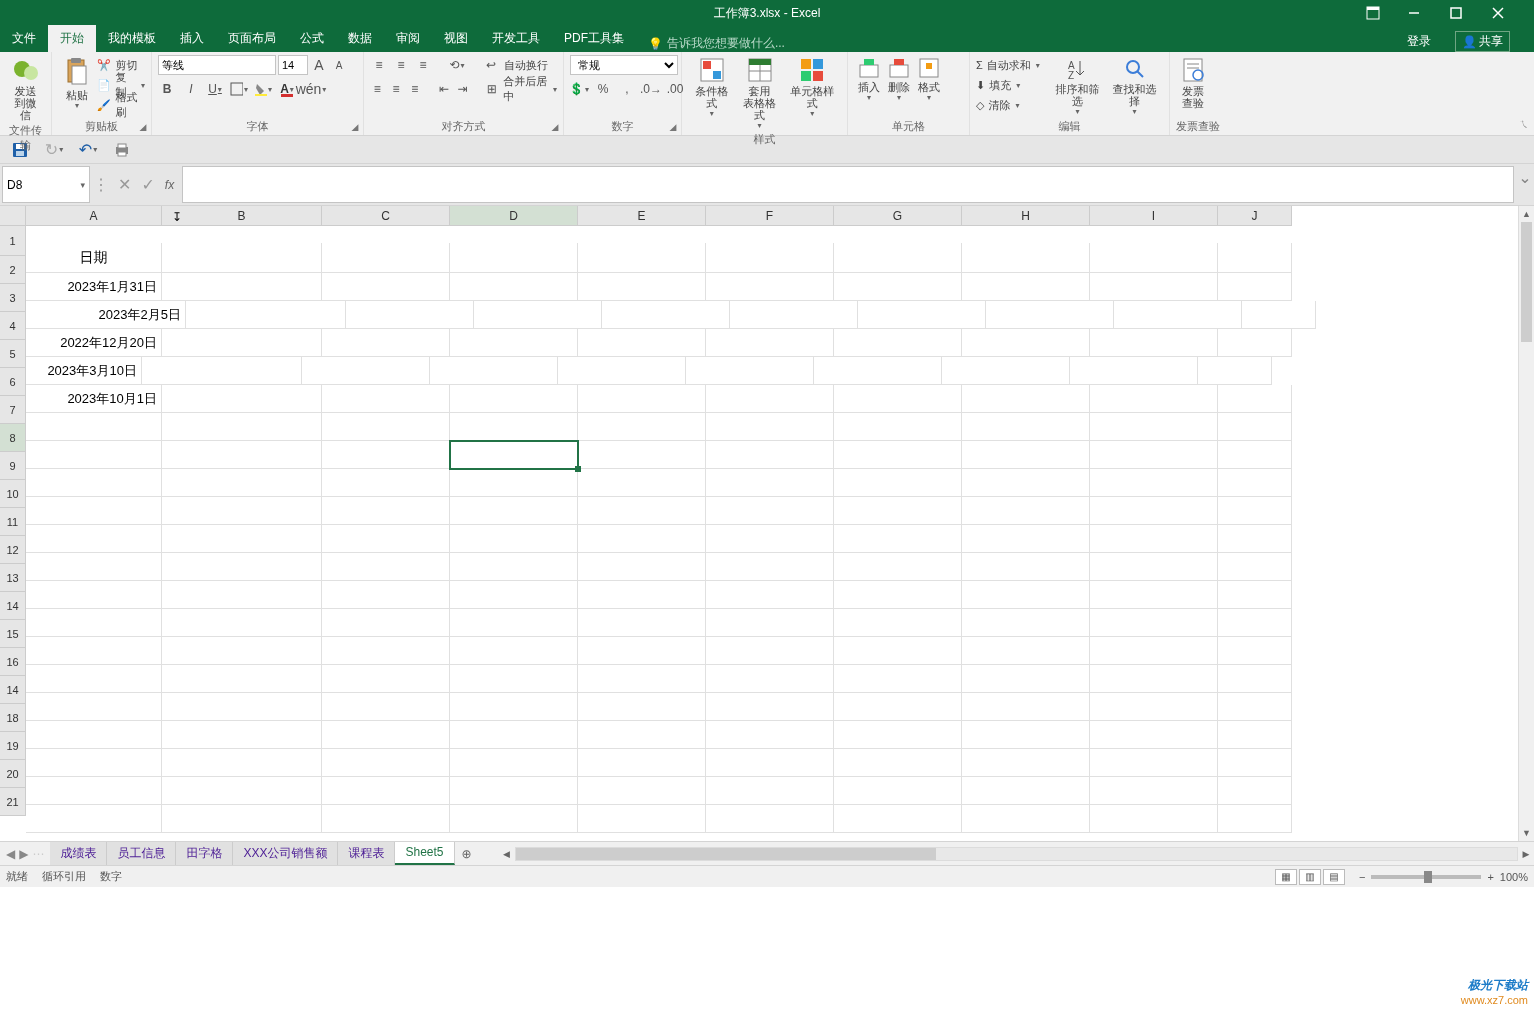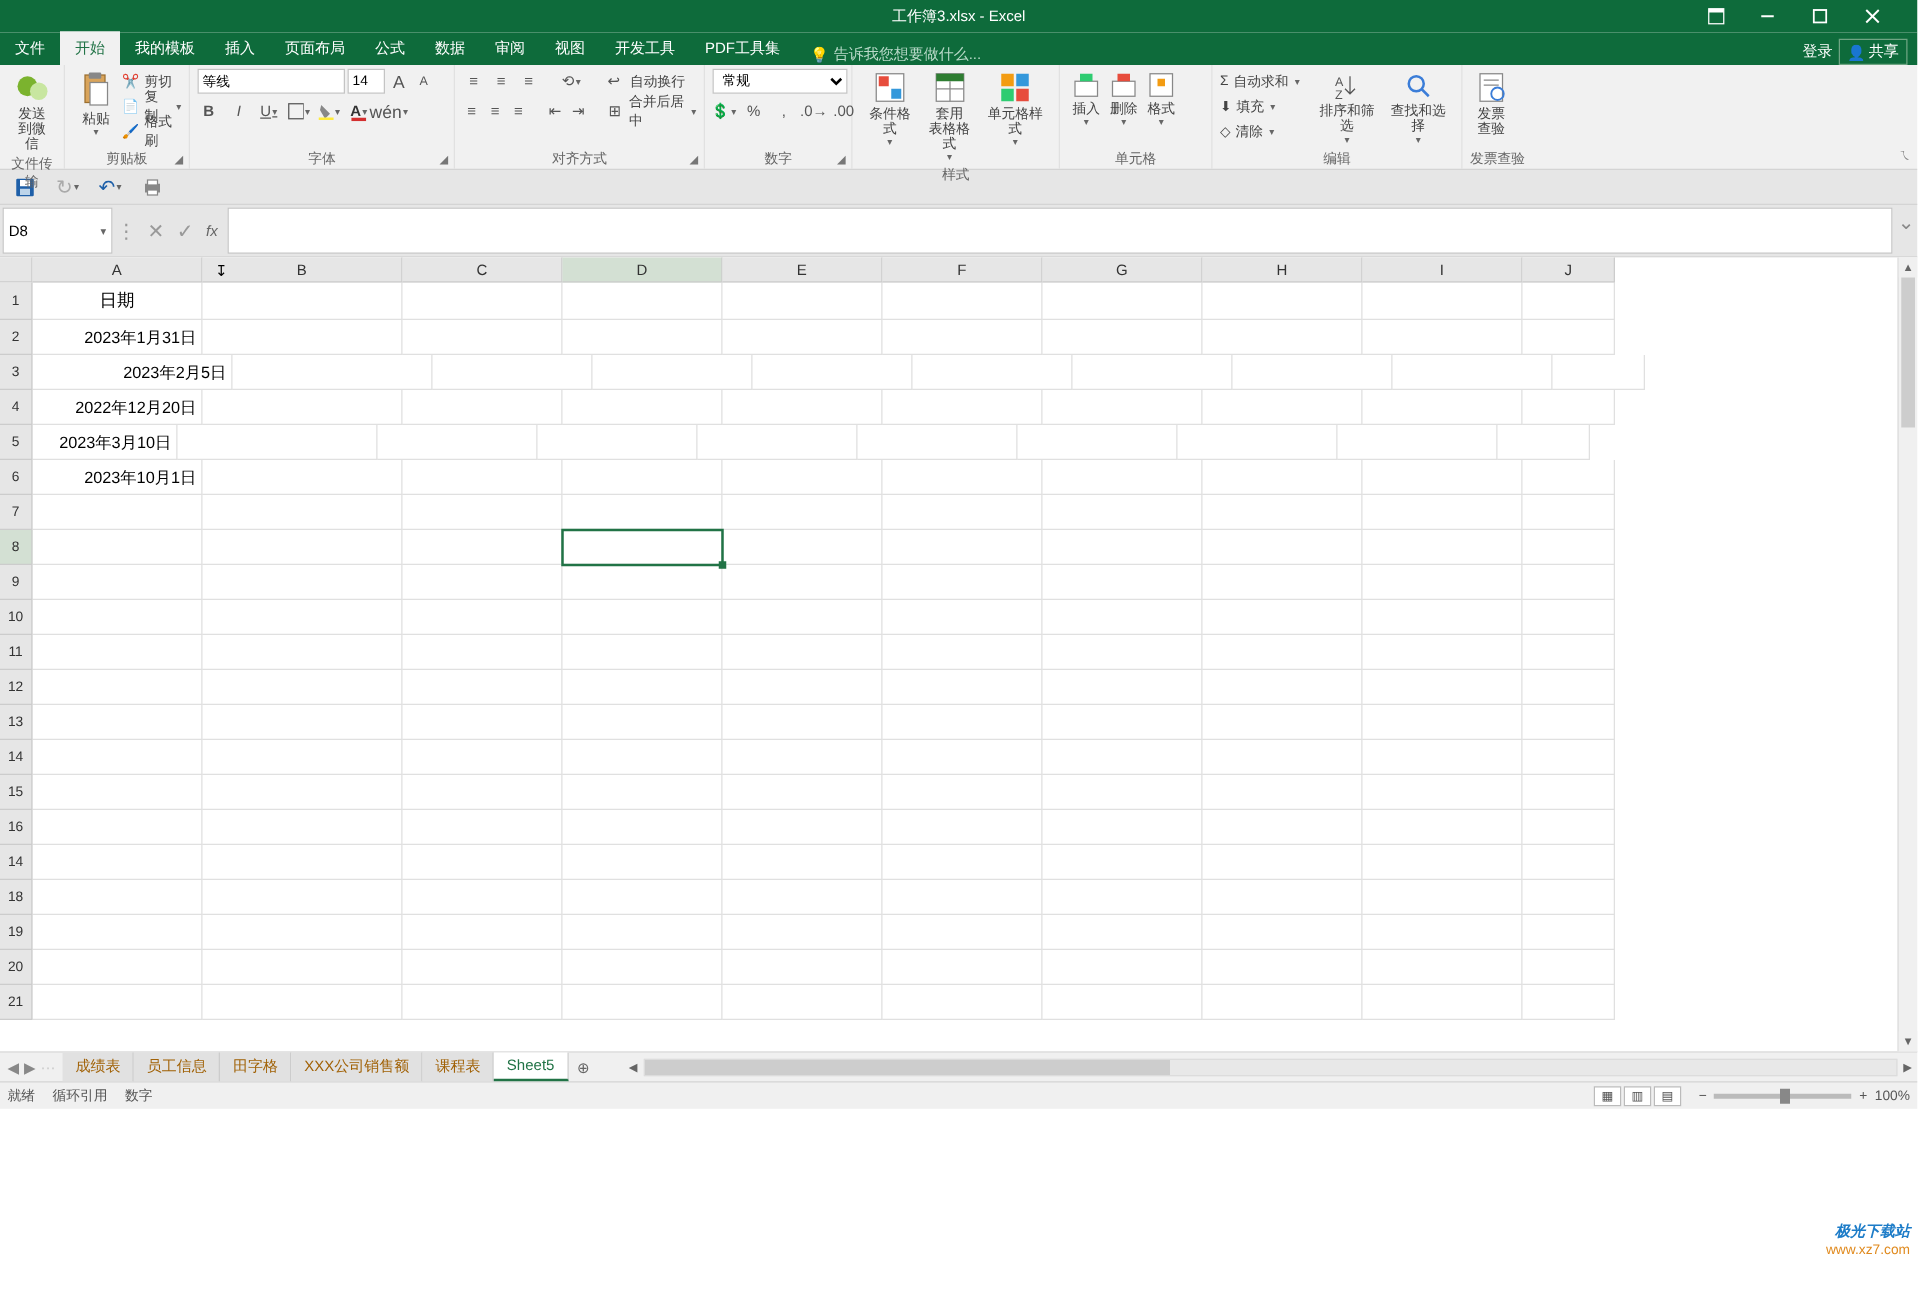--- a/index.html
+++ b/index.html
@@ -10,21 +10,21 @@
 .title-bar .spacer { flex: 1; }
 .title-bar .title-text { position: absolute; left: 50%; transform: translateX(-50%); }
 .title-bar .win-btns { display: flex; align-items: center; gap: 14px; padding-right: 14px; }
 .title-bar .win-btn { width: 28px; text-align: center; cursor: pointer; }
 
 
 .tab-bar { height: 26px; background: #0e6b3b; display: flex; align-items: flex-end; color: #fff; font-size: 12px; }
 .tab-bar .tab { padding: 5px 12px; cursor: pointer; }
 .tab-bar .tab.active { background: #f1f1f1; color: #217346; }
 .tab-bar .tell-me { display: flex; align-items: center; color: #b8d9c8; margin-left: 12px; gap: 4px; }
-.tab-bar .right { margin-left: auto; display: flex; align-items: center; gap: 5px; padding-right: 8px; }
+.tab-bar .right { margin-left: auto; display: flex; align-items: center; gap: 24px; padding-right: 24px; }
 .tab-bar .share { border: 1px solid #6fa583; padding: 1px 6px; display: flex; align-items: center; gap: 2px; }
 
 
 .ribbon { height: 84px; background: #f1f1f1; border-bottom: 1px solid #d4d4d4; display: flex; }
 .rgroup { border-right: 1px solid #e1e1e1; padding: 3px 6px 2px 6px; display: flex; flex-direction: column; justify-content: space-between; position: relative; }
 .rgroup-label { font-size: 11px; color: #666; text-align: center; height: 14px; }
 .rgroup-body { flex: 1; display: flex; align-items: flex-start; }
 .dlg-launcher { position: absolute; right: 2px; bottom: 2px; width: 12px; height: 12px; font-size: 9px; color: #777; cursor: pointer; display: flex; align-items: center; justify-content: center; }
 
 .vbtn { display: flex; flex-direction: column; align-items: center; justify-content: center; font-size: 11px; color: #444; padding: 2px 4px; cursor: pointer; }
@@ -52,36 +52,36 @@
 
 
 .grid-area { position: relative; height: 635px; background: #fff; display: flex; }
 .corner { width: 26px; height: 20px; background: #e6e6e6; border-right: 1px solid #ccc; border-bottom: 1px solid #ccc; position: absolute; left: 0; top: 0; }
 .col-headers { position: absolute; left: 26px; top: 0; height: 20px; display: flex; }
 .col-h { background: #e6e6e6; border-right: 1px solid #ccc; border-bottom: 1px solid #ccc; font-size: 12px; color: #333; display: flex; align-items: center; justify-content: center; }
 .col-h.sel { background: #d3e0d3; }
 .row-headers { position: absolute; left: 0; top: 20px; width: 26px; }
 .row-h { background: #e6e6e6; border-right: 1px solid #ccc; border-bottom: 1px solid #ccc; font-size: 11px; color: #333; display: flex; align-items: center; justify-content: center; }
 .row-h.sel { background: #d3e0d3; }
-.cells { position: absolute; left: 26px; top: 20px; text-align: center; }
+.cells { position: absolute; left: 26px; top: 37px; text-align: center; }
 .cell-row { display: flex; }
 .cell { border-right: 1px solid #e0e0e0; border-bottom: 1px solid #e0e0e0; font-size: 13px; padding: 2px 4px; display: flex; align-items: center; }
 .cell.header-cell { justify-content: center; font-size: 14px; }
 .cell.data-cell { justify-content: flex-end; }
 .selected-cell { outline: 2px solid #217346; outline-offset: -1px; position: absolute; }
 .sel-handle { position: absolute; width: 6px; height: 6px; background: #217346; right: -3px; bottom: -3px; }
 .resize-cursor { position: absolute; font-size: 12px; color: #000; }
 .grid-vscroll { position: absolute; right: 0; top: 0; width: 16px; height: 100%; background: #f0f0f0; border-left: 1px solid #dcdcdc; }
 .grid-vscroll .sbtn { height: 16px; display: flex; align-items: center; justify-content: center; font-size: 9px; color: #666; background: #f0f0f0; }
 .grid-vscroll .thumb { background: #cdcdcd; margin: 0 2px; }
 
 
 .sheet-area { height: 24px; background: #f0f0f0; border-top: 1px solid #d4d4d4; display: flex; align-items: stretch; font-size: 12px; }
 .sheet-nav { display: flex; align-items: center; gap: 4px; padding: 0 6px; color: #888; }
-.sheet-tab { padding: 3px 10px; background: #e1e1e1; border-right: 1px solid #ccc; cursor: pointer; color: #a16207; }
+.sheet-tab { padding: 3px 10px; background: #e1e1e1; border-right: 1px solid #ccc; cursor: pointer; color: #4c1d95; }
 .sheet-tab.active { background: #fff; border-bottom: 2px solid #217346; color: #217346; }
 .add-sheet { width: 24px; display: flex; align-items: center; justify-content: center; color: #666; cursor: pointer; }
 .hscroll { flex: 1; margin-left: 20px; display: flex; align-items: center; }
 .hscroll .track { flex: 1; height: 14px; background: #e8e8e8; border: 1px solid #dcdcdc; position: relative; }
 .hscroll .thumb { position: absolute; left: 0; top: 0; height: 100%; width: 42%; background: #cdcdcd; }
 .hscroll .sbtn { width: 16px; height: 16px; display: flex; align-items: center; justify-content: center; font-size: 9px; color: #666; }
 
 
 .status-bar { height: 22px; background: #f0f0f0; border-top: 1px solid #d4d4d4; display: flex; align-items: center; font-size: 11px; color: #555; padding: 0 6px; gap: 14px; }
 .status-bar .spacer { flex: 1; }

